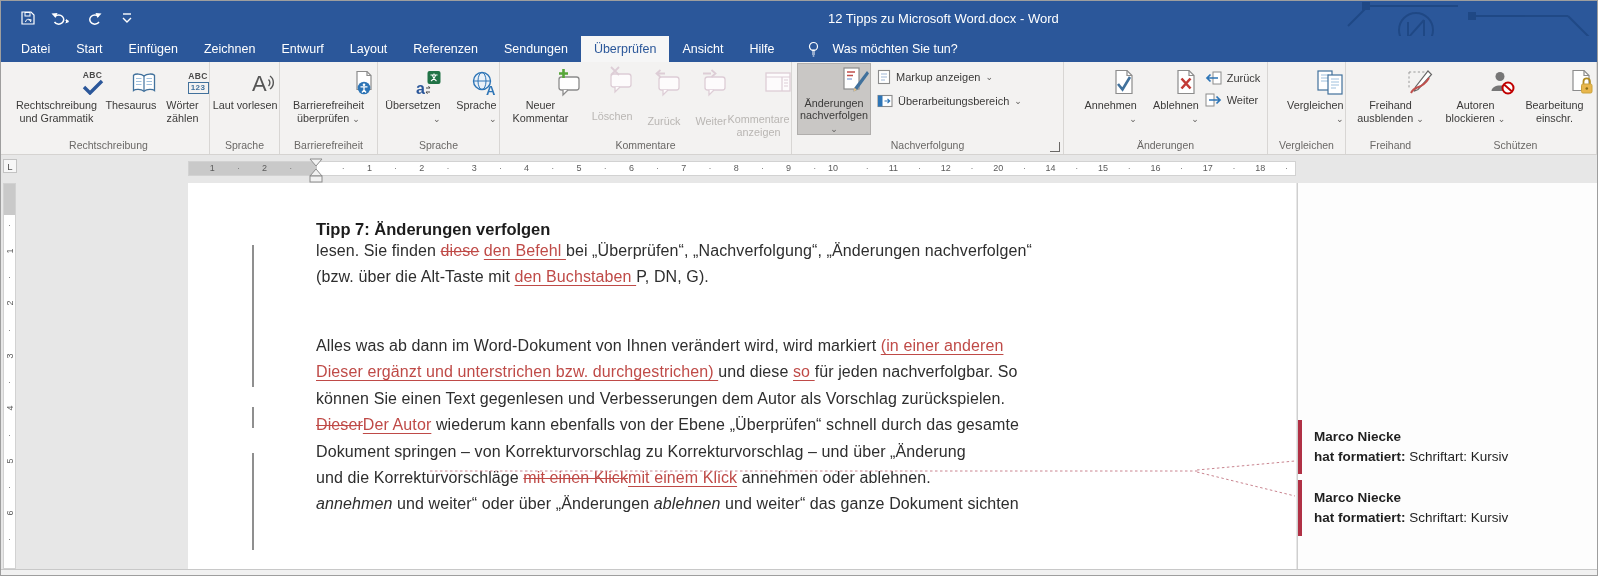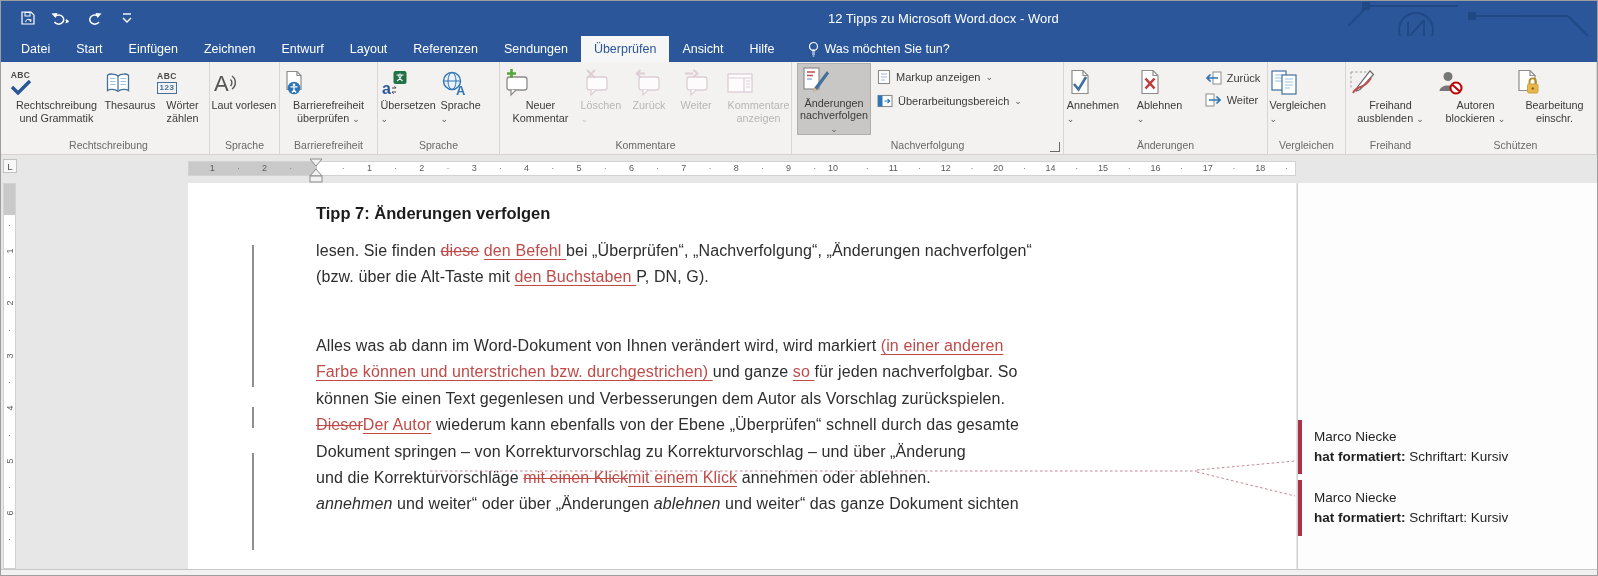--- a/index.html
+++ b/index.html
@@ -10,33 +10,33 @@
   .qat{position:absolute;left:16px;top:7px;display:flex;gap:9px;align-items:center;}
   .qbtn{width:24px;height:22px;display:flex;align-items:center;justify-content:center;cursor:default;}
   .apptitle{position:absolute;left:828px;top:0;height:36px;display:flex;align-items:center;
             color:#ffffff;font-size:13px;white-space:nowrap;}
   .deco{position:absolute;right:0;top:0;width:260px;height:36px;overflow:hidden;}
   
   .tabrow{position:absolute;left:0;top:36px;right:0;height:26px;background:#2b579a;
           display:flex;align-items:stretch;padding-left:8px;color:#fff;font-size:12.5px;}
   .tab{padding:0 13px;display:flex;align-items:center;white-space:nowrap;cursor:default;}
   .tab.active{background:#f6f6f6;color:#2b579a;}
-  .tellme{display:flex;align-items:center;gap:4px;margin-left:20px;color:#fff;white-space:nowrap;}
+  .tellme{display:flex;align-items:center;gap:12px;margin-left:20px;color:#fff;white-space:nowrap;}
   
   .ribbon{position:absolute;left:0;top:62px;right:0;height:93px;background:#f3f2f1;
           border-bottom:1px solid #d5d3d1;display:flex;padding-left:8px;box-sizing:border-box;}
   .rgroup{position:relative;display:flex;flex-direction:column;border-right:1px solid #d8d6d4;
           box-sizing:border-box;flex:none;}
   .rbody{height:75px;display:flex;align-items:stretch;justify-content:center;padding-top:1px;}
   .rlabel{height:16px;line-height:15px;text-align:center;font-size:10.5px;color:#6a6866;white-space:nowrap;}
-  .bigbtn{display:flex;flex-direction:column;align-items:flex-start;padding-top:3px;box-sizing:border-box;
+  .bigbtn{display:flex;flex-direction:column;align-items:flex-end;padding-top:3px;box-sizing:border-box;
           font-size:10.8px;line-height:12.5px;color:#3b3a39;text-align:center;cursor:default;}
   .bigbtn .bicon{height:33px;display:flex;align-items:center;justify-content:center;}
   .blabel{white-space:normal;}
-  .bigbtn.disabled{color:#b9b6b3;}
+  .bigbtn.disabled{color:#b9b6b3;gap:16px;}
   .bigbtn.pressed{background:#c9c7c5;border:1px solid #b0aeac;padding-top:2px;}
   .chev{font-size:9px;line-height:8px;color:#605e5c;}
   .disabled .chev{color:#c5c2bf;}
   .chevrow{height:9px;}
   .ncol{display:flex;flex-direction:column;justify-content:flex-start;padding:3px 4px 0 6px;gap:2px;}
   .srow{display:flex;align-items:center;height:22px;gap:5px;font-size:11px;color:#3b3a39;white-space:nowrap;cursor:default;}
   .combo{width:150px;height:20px;background:#fff;border:1px solid #919191;display:flex;align-items:center;
          justify-content:space-between;font-size:11.5px;color:#333;box-sizing:border-box;padding-left:6px;cursor:default;}
   .combo .arrowbox{width:17px;height:18px;display:flex;align-items:center;justify-content:center;
          border-left:1px solid #e3e3e3;font-size:8px;color:#444;}
@@ -58,32 +58,32 @@
   
   .vruler{position:absolute;left:3px;top:183px;width:13px;height:386px;background:#fff;
           border:1px solid #d2d2d2;box-sizing:border-box;}
   .vruler .marg{position:absolute;left:0;top:0;width:100%;height:31px;background:#c9c9c9;}
   .vnum,.vdot{position:absolute;left:50%;font-size:9px;color:#5b5b5b;}
   .vnum{transform:translate(-50%,-50%) rotate(-90deg);}
   .vdot{transform:translate(-50%,-50%);color:#7a7a7a;}
   .page{position:absolute;left:188px;top:183px;width:1108px;height:393px;background:#ffffff;}
   .markuparea{position:absolute;left:1297px;top:183px;right:0;height:393px;background:#fdfdfd;
               border-left:1px solid #cfcfcf;box-sizing:border-box;}
-  .docheading{position:absolute;left:128px;top:21px;font-size:16.5px;font-weight:bold;color:#1c1c1c;white-space:nowrap;}
+  .docheading{position:absolute;left:128px;top:37px;font-size:16.5px;font-weight:bold;color:#1c1c1c;white-space:nowrap;}
   .para{position:absolute;left:128px;}
   .dline{height:26.4px;line-height:26.4px;white-space:nowrap;font-size:16px;color:#2e2e2e;letter-spacing:.1px;}
   .seg-del{color:#bf4a47;text-decoration:line-through;}
   .seg-ins{color:#bf4a47;text-decoration:underline;text-underline-offset:3px;}
   .seg-it{font-style:italic;}
   .changebar{position:absolute;left:64px;width:1.6px;background:#8f8f8f;}
   .connectors{position:absolute;left:0;top:0;pointer-events:none;}
   .commentbox{position:absolute;left:0;padding-left:12px;border-left:4.5px solid #b03145;
               font-size:13.5px;line-height:20px;color:#1f1f1f;display:flex;flex-direction:column;
               justify-content:center;cursor:default;white-space:nowrap;}
-  .cauthor{font-weight:normal;}
+  .cauthor{font-weight:bold;}
   .caction{font-weight:bold;}
   .bottombar{position:absolute;left:0;top:569px;right:0;height:7px;background:#f1f1f1;border-top:1px solid #c8c8c8;}
   .winborder{position:absolute;inset:0;border:1px solid #9e9e9e;pointer-events:none;box-sizing:border-box;}
   svg{display:block;}
 </style>
 </head>
 <body>
 
 <div class="titlebar">
   <div class="deco">
@@ -537,21 +537,21 @@
   </div>
 
 <div class="page">
   <div class="docheading">Tipp 7: Änderungen verfolgen</div>
   <div class="para" id="para0" style="top:55px">
       <div class="dline"><span>lesen. Sie finden </span><span class="seg-del">diese</span><span> </span><span class="seg-ins">den Befehl </span><span>bei „Überprüfen“, „Nachverfolgung“, „Änderungen nachverfolgen“</span></div>
       <div class="dline"><span>(bzw. über die Alt-Taste mit </span><span class="seg-ins">den Buchstaben </span><span>P, DN, G).</span></div>
     </div>
   <div class="para" id="para1" style="top:150px">
       <div class="dline"><span>Alles was ab dann im Word-Dokument von Ihnen verändert wird, wird markiert </span><span class="seg-ins">(in einer anderen</span></div>
-      <div class="dline"><span class="seg-ins">Farbe können und unterstrichen bzw. durchgestrichen) </span><span>und ganze </span><span class="seg-ins">so </span><span>für jeden nachverfolgbar. So</span></div>
+      <div class="dline"><span class="seg-ins">Dieser ergänzt und unterstrichen bzw. durchgestrichen) </span><span>und diese </span><span class="seg-ins">so </span><span>für jeden nachverfolgbar. So</span></div>
       <div class="dline"><span>können Sie einen Text gegenlesen und Verbesserungen dem Autor als Vorschlag zurückspielen.</span></div>
       <div class="dline"><span class="seg-del">Dieser</span><span class="seg-ins">Der Autor</span><span> wiederum kann ebenfalls von der Ebene „Überprüfen“ schnell durch das gesamte</span></div>
       <div class="dline"><span>Dokument springen – von Korrekturvorschlag zu Korrekturvorschlag – und über „Änderung</span></div>
       <div class="dline"><span>und die Korrekturvorschläge </span><span class="seg-del">mit einen Klick</span><span class="seg-ins">mit einem Klick</span><span> annehmen oder ablehnen.</span></div>
       <div class="dline"><span class="seg-it">annehmen</span><span> und weiter“ oder über „Änderungen </span><span class="seg-it">ablehnen</span><span> und weiter“ das ganze Dokument sichten</span></div>
     </div>
   <div class="changebar" style="top:62px;height:142px;"></div>
   <div class="changebar" style="top:224px;height:21px;"></div>
   <div class="changebar" style="top:270px;height:97px;"></div>
 </div>

